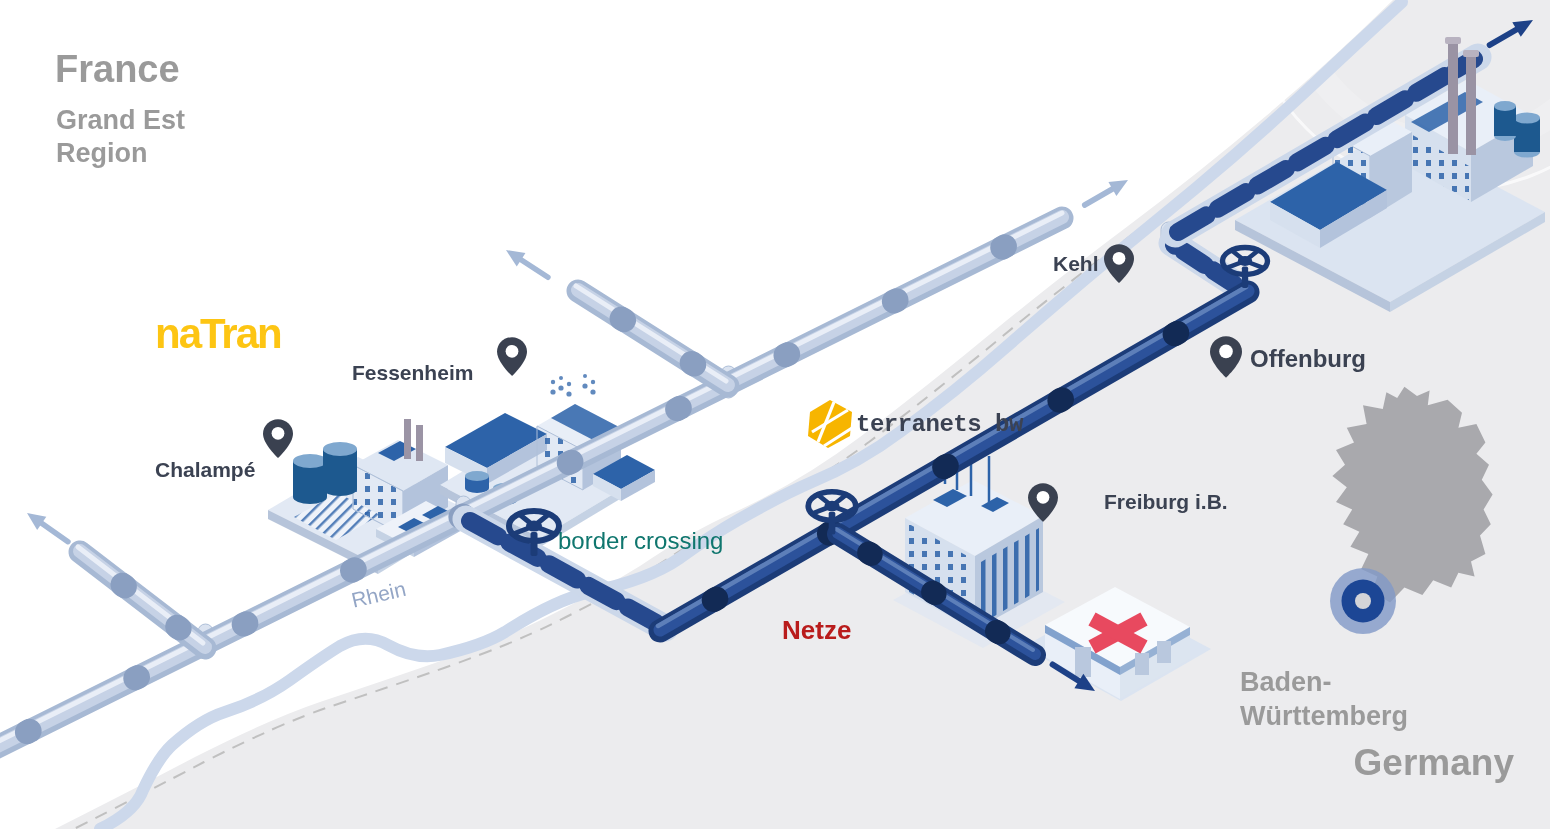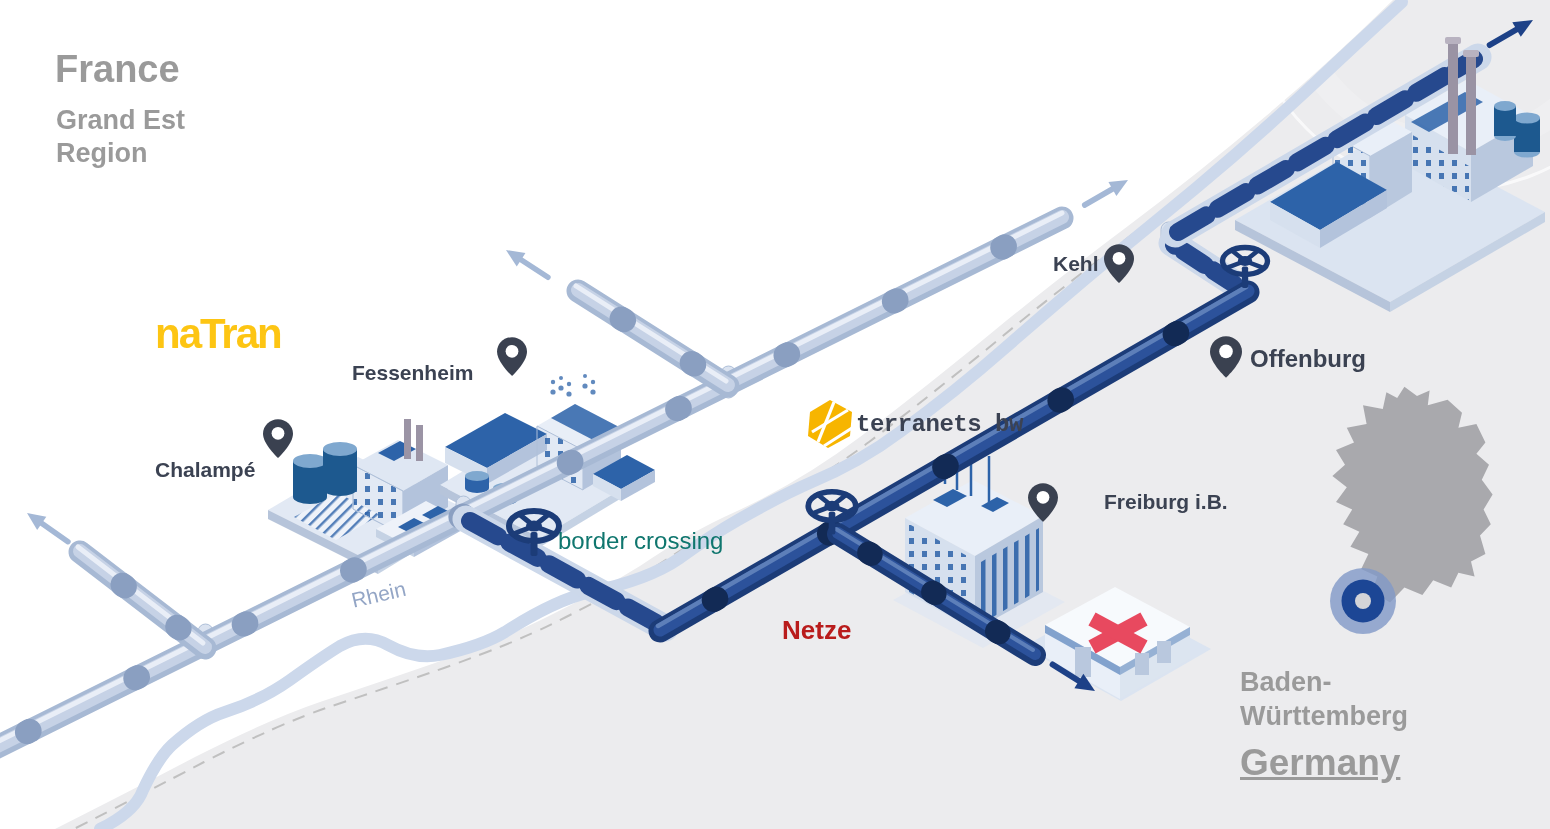--- a/index.html
+++ b/index.html
@@ -4,21 +4,21 @@
 <style>
   html,body{margin:0;padding:0;background:#fff;}
   .stage{position:relative;width:1550px;height:829px;overflow:hidden;background:#ffffff;
          font-family:"Liberation Sans",sans-serif;}
   .scene{position:absolute;left:0;top:0;}
   .label{position:absolute;color:#3b4252;font-weight:bold;font-size:21px;white-space:pre-line;}
   .label.gray{color:#9a9a9a;}
   .t-france{left:55px;top:48px;font-size:38px;}
   .t-grandest{left:56px;top:104px;font-size:27px;line-height:1.22;}
   .t-bw{left:1240px;top:666px;width:254px;text-align:left;font-size:27px;line-height:1.25;}
-  .t-germany{left:1240px;top:742px;width:274px;text-align:left;font-size:37px;text-decoration:underline;}
+  .t-germany{left:1240px;top:742px;width:274px;text-align:right;font-size:37px;}
   .t-chalampe{left:155px;top:423px;margin-top:35px;}
   .t-fessenheim{left:352px;top:341px;margin-top:20px;}
   .t-kehl{left:1053px;top:252px;}
   .t-offenburg{left:1250px;top:345px;font-size:24px;}
   .t-freiburg{left:1104px;top:490px;}
   .t-border{left:558px;top:527px;font-size:24px;color:#0f766e;font-weight:normal;}
   .t-rhein{left:352px;top:589px;font-size:21px;color:#94a6c6;font-weight:normal;
            transform:rotate(-13deg);transform-origin:left center;}
   .logo-natran{position:absolute;left:155px;top:310px;color:#fdc513;font-size:42px;font-weight:800;
                letter-spacing:-2px;}

